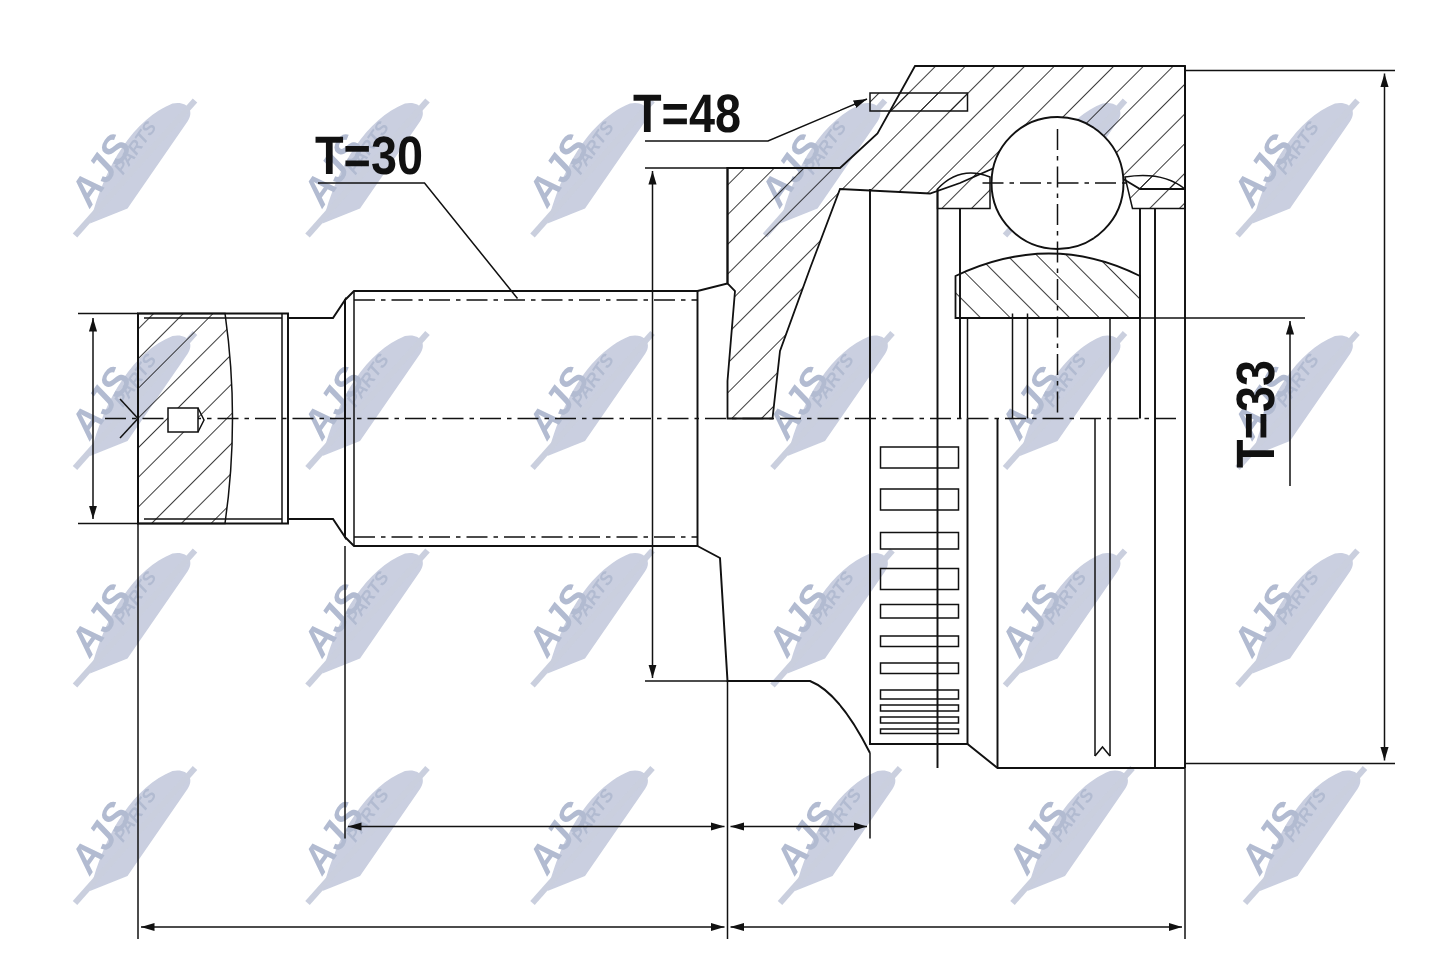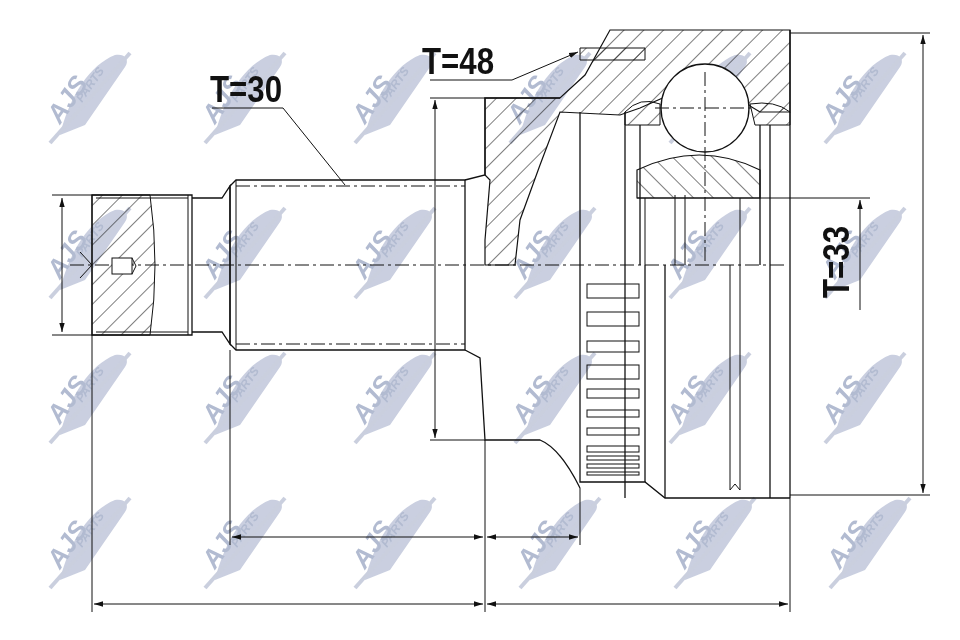--- a/index.html
+++ b/index.html
@@ -1,17 +1,17 @@
 <!DOCTYPE html>
 <html><head>
 <meta charset="utf-8">
 <style>
   html,body{margin:0;padding:0;background:#fff;}
   body{width:960px;height:640px;overflow:hidden;position:relative;font-family:"Liberation Sans",sans-serif;}
-  #stage{position:absolute;left:0;top:0;width:960px;height:528px;}
+  #stage{position:absolute;left:0;top:14px;width:960px;height:528px;}
   svg{display:block;}
   .ln{stroke:#111;stroke-width:1.3;fill:none;}
   .thin{stroke:#111;stroke-width:1;fill:none;}
   .dash{stroke:#111;stroke-width:1;fill:none;stroke-dasharray:14 4 3 4;}
   .lbl{font-family:"Liberation Sans",sans-serif;font-weight:bold;fill:#111;}
 </style>
 </head>
 <body>
 
 <div id="stage">

